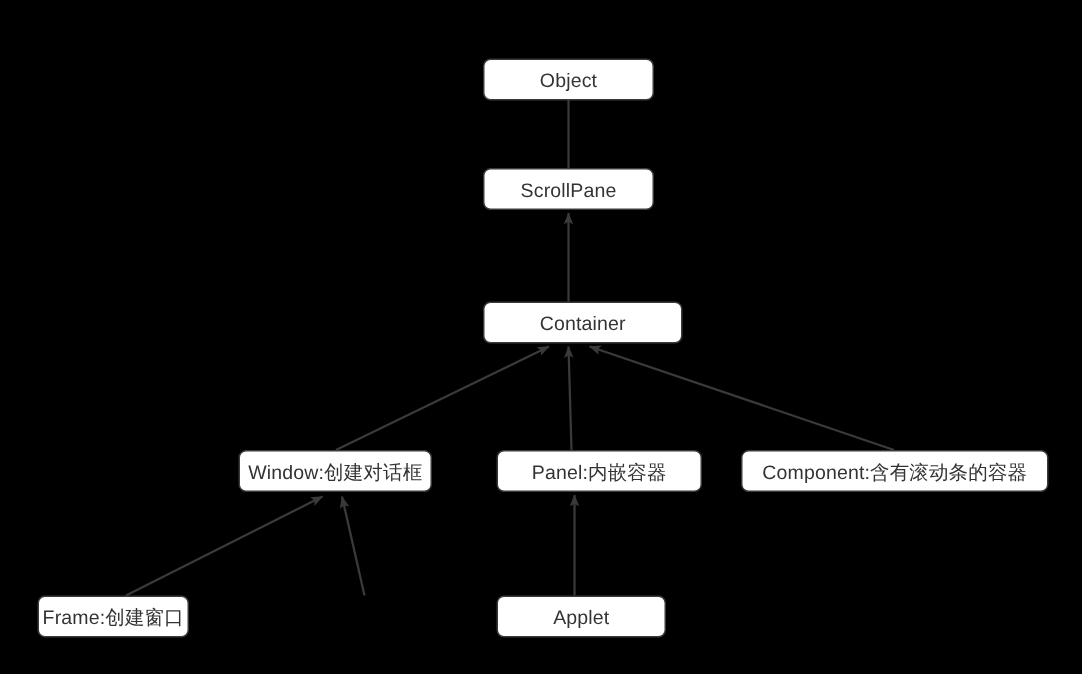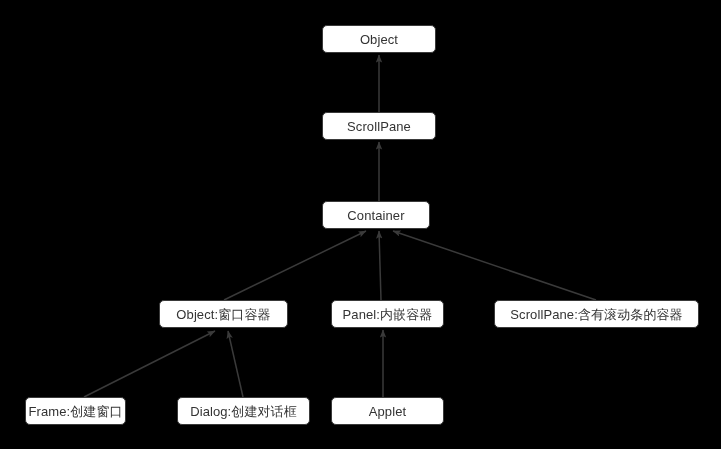--- a/index.html
+++ b/index.html
@@ -65,49 +65,46 @@
         <line x1="379" y1="201" x2="379" y2="142" marker-end="url(#arrowhead)"></line>
         <line x1="224" y1="300" x2="366" y2="231" marker-end="url(#arrowhead)"></line>
         <line x1="381" y1="300" x2="379" y2="231" marker-end="url(#arrowhead)"></line>
         <line x1="596" y1="300" x2="393" y2="231" marker-end="url(#arrowhead)"></line>
         <line x1="84" y1="397" x2="215" y2="331" marker-end="url(#arrowhead)"></line>
         <line x1="243" y1="397" x2="228" y2="331" marker-end="url(#arrowhead)"></line>
         <line x1="383" y1="397" x2="383" y2="330" marker-end="url(#arrowhead)"></line>
       </g>
   </svg>
 
-  <div class="node" style="left: 322px; top: 25px; width: 114px; height: 28px;">
+  <div class="node" style="left: 322px; top: 39px; width: 114px; height: 28px;">
     <span class="node-label">Object</span>
   </div>
 
   <div class="node" style="left: 322px; top: 112px; width: 114px; height: 28px;">
     <span class="node-label">ScrollPane</span>
   </div>
 
-  <div class="node" style="left: 322px; top: 201px; width: 108px; height: 28px;">
+  <div class="node" style="left: 322px; top: 201px; width: 133px; height: 28px;">
     <span class="node-label">Container</span>
   </div>
 
   <div class="node" style="left: 159px; top: 300px; width: 129px; height: 28px;">
-    <span class="node-label">Object:窗口容器</span>
+    <span class="node-label">Window:创建对话框</span>
   </div>
 
-  <div class="node" style="left: 331px; top: 300px; width: 113px; height: 28px;">
+  <div class="node" style="left: 331px; top: 300px; width: 137px; height: 28px;">
     <span class="node-label">Panel:内嵌容器</span>
   </div>
 
   <div class="node" style="left: 494px; top: 300px; width: 205px; height: 28px;">
-    <span class="node-label">ScrollPane:含有滚动条的容器</span>
+    <span class="node-label">Component:含有滚动条的容器</span>
   </div>
 
   <div class="node" style="left: 25px; top: 397px; width: 101px; height: 28px;">
     <span class="node-label">Frame:创建窗口</span>
   </div>
 
-  <div class="node" style="left: 177px; top: 397px; width: 133px; height: 28px;">
-    <span class="node-label">Dialog:创建对话框</span>
-  </div>
 
   <div class="node" style="left: 331px; top: 397px; width: 113px; height: 28px; align-items: center;">
     <span class="node-label">Applet</span>
   </div>
 
 </div>
 
 </body></html>

